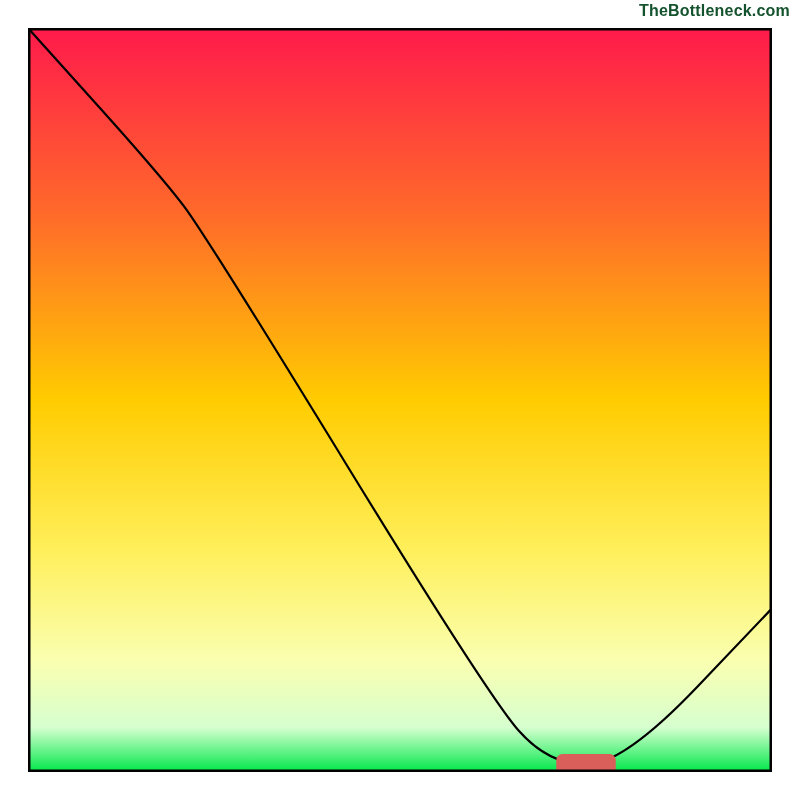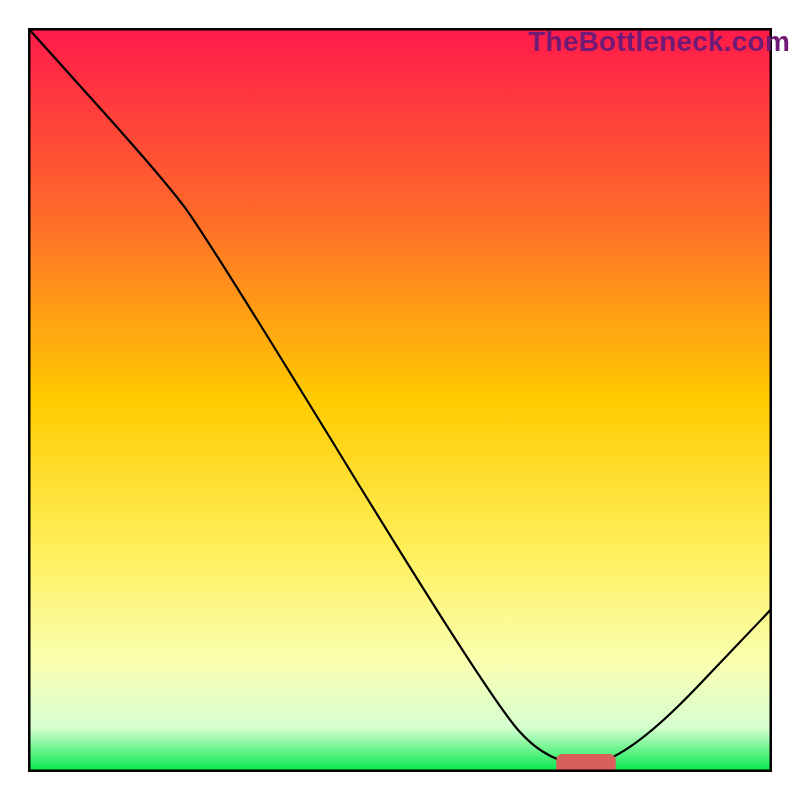--- a/index.html
+++ b/index.html
@@ -8,26 +8,25 @@
     width: 800px;
     height: 800px;
     background: #ffffff;
     overflow: hidden;
   }
   .watermark {
     position: absolute;
     top: 2px;
     right: 10px;
     font-family: Arial, Helvetica, sans-serif;
-    font-size: 28px;
+    font-size: 16px;
     font-weight: bold;
-    color: #701a75;
+    color: #14532d;
     letter-spacing: 0.2px;
     z-index: 10;
-    margin-top: 24px;
   }
   .frame {
     position: absolute;
     left: 28px;
     top: 28px;
     width: 744px;
     height: 744px;
     box-sizing: border-box;
   }
   svg {

